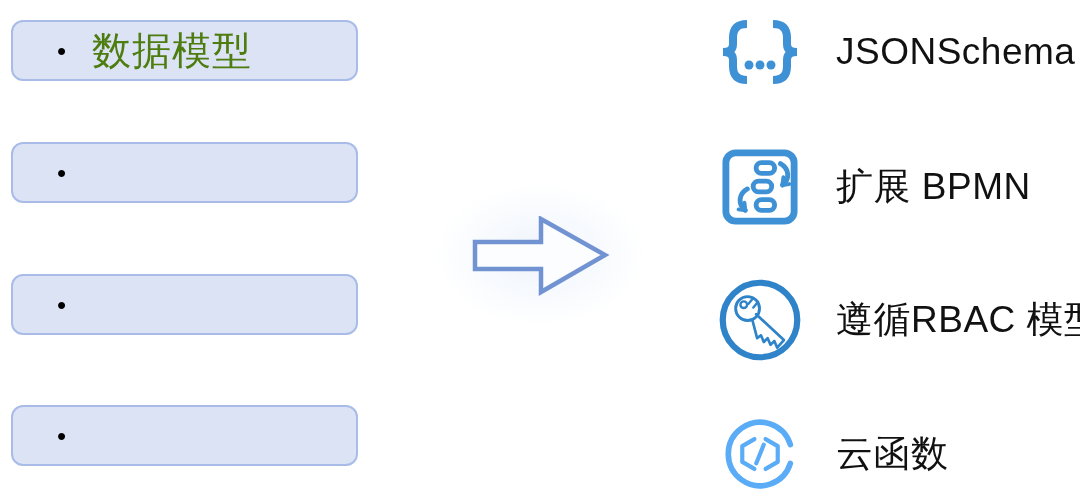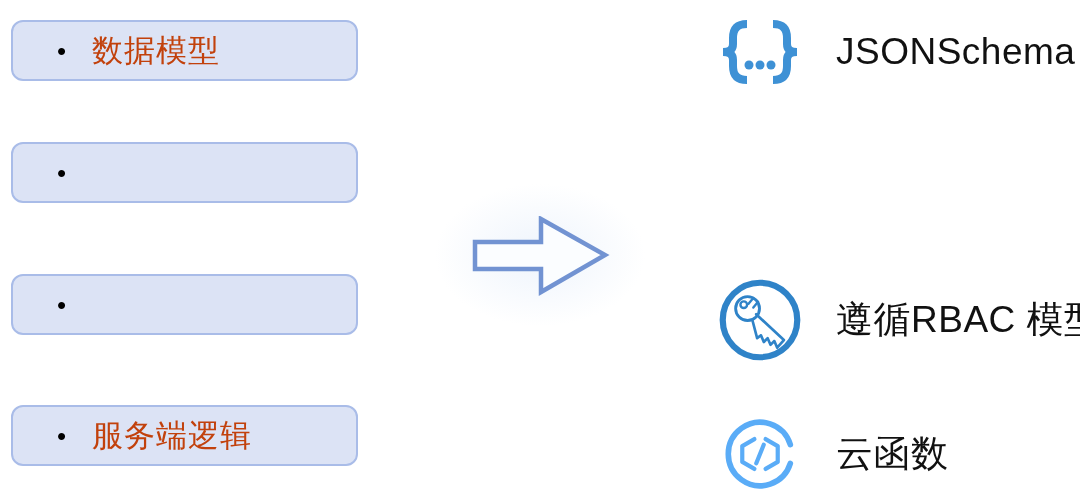--- a/index.html
+++ b/index.html
@@ -20,21 +20,21 @@
     border-radius:12px;
     display:flex;align-items:center;
     padding-left:44px;
   }
   .bullet-box .bullet{
     font-size:26px;color:#000;
     margin-right:26px;
     line-height:1;
   }
   .bullet-box .box-label{
-    font-size:31px;color:#c2410c;
+    font-size:39px;color:#4d7c0f;
     letter-spacing:1px;
     white-space:nowrap;
   }
   
   .arrow-glow{
     position:absolute;left:400px;top:160px;width:280px;height:190px;
     background:radial-gradient(closest-side,#eef4fc 0%,rgba(255,255,255,0) 75%);
   }
   .transform-arrow{position:absolute;left:472px;top:216px;}
   
@@ -65,41 +65,55 @@
     <span class="box-label">数据模型</span>
   </div>
   <div class="bullet-box" style="top:142px">
     <span class="bullet">•</span>
   </div>
   <div class="bullet-box" style="top:274px">
     <span class="bullet">•</span>
   </div>
   <div class="bullet-box" style="top:405px">
     <span class="bullet">•</span>
-    <span class="box-label">服务端逻辑</span>
   </div>
 
   <div class="arrow-glow"></div>
   <svg class="transform-arrow" width="138" height="80" viewBox="0 0 138 80">
     <polygon points="3,26 69,26 69,3 133,39 69,76 69,53 3,53" fill="#fbfdff" stroke="#7293d2" stroke-width="4.5" stroke-linejoin="miter"></polygon>
   </svg>
 
   <div class="right-row" style="top:9px">
     <div class="icon-wrap">
       <svg width="88" height="64" viewBox="0 0 86 64" fill="none" color="#3e91d5">
         <path d="M 30 4 C 20 4 16 9 16 18 L 16 24 C 16 30 12 32 6 32 C 12 32 16 34 16 40 L 16 46 C 16 55 20 60 30 60" stroke="currentColor" stroke-width="8" fill="none"></path>
         <path d="M 56 4 C 66 4 70 9 70 18 L 70 24 C 70 30 74 32 80 32 C 74 32 70 34 70 40 L 70 46 C 70 55 66 60 56 60" stroke="currentColor" stroke-width="8" fill="none"></path>
         <circle cx="32" cy="45" r="4.5" fill="currentColor"></circle>
         <circle cx="43" cy="45" r="4.5" fill="currentColor"></circle>
         <circle cx="54" cy="45" r="4.5" fill="currentColor"></circle>
       </svg>
     </div>
     <div class="row-label">JSONSchema</div>
   </div>
 
+  <div class="right-row" style="top:144px">
+    <div class="icon-wrap">
+      <svg width="78" height="78" viewBox="0 0 80 80" fill="none" color="#3e91d5">
+        <rect x="5" y="5" width="70" height="70" rx="10" stroke="currentColor" stroke-width="7"></rect>
+        <rect x="36" y="15" width="19" height="11" rx="5.5" stroke="currentColor" stroke-width="5"></rect>
+        <rect x="33" y="34" width="19" height="11" rx="5.5" stroke="currentColor" stroke-width="5"></rect>
+        <rect x="36" y="53" width="19" height="11" rx="5.5" stroke="currentColor" stroke-width="5"></rect>
+        <path d="M 61 16 C 70 21 71 32 63 38" stroke="currentColor" stroke-width="5" stroke-linecap="round"></path>
+        <path d="M 63 38 L 70 37 M 63 38 L 64 30" stroke="currentColor" stroke-width="4" stroke-linecap="round"></path>
+        <path d="M 27 42 C 18 47 17 58 25 64" stroke="currentColor" stroke-width="5" stroke-linecap="round"></path>
+        <path d="M 25 64 L 18 63 M 25 64 L 24 56" stroke="currentColor" stroke-width="4" stroke-linecap="round"></path>
+      </svg>
+    </div>
+    <div class="row-label">扩展 BPMN</div>
+  </div>
 
   <div class="right-row" style="top:277px">
     <div class="icon-wrap">
       <svg width="86" height="86" viewBox="0 0 90 90" fill="none" color="#2f83c8">
         <circle cx="45" cy="45" r="39" stroke="currentColor" stroke-width="6.5"></circle>
         <circle cx="32" cy="33" r="12.5" stroke="currentColor" stroke-width="3"></circle>
         <circle cx="28" cy="29" r="3.5" stroke="currentColor" stroke-width="2.5"></circle>
         <path d="M 38 22 L 33 28 M 43 26 L 38 32" stroke="currentColor" stroke-width="2.5" stroke-linecap="round"></path>
         <path d="M 41 39 L 70 66 L 63 74 L 60 67 L 56 71 L 53 64 L 49 68 L 46 61 L 42 64 L 37 45" stroke="currentColor" stroke-width="2.8" stroke-linejoin="round" stroke-linecap="round"></path>
       </svg>

